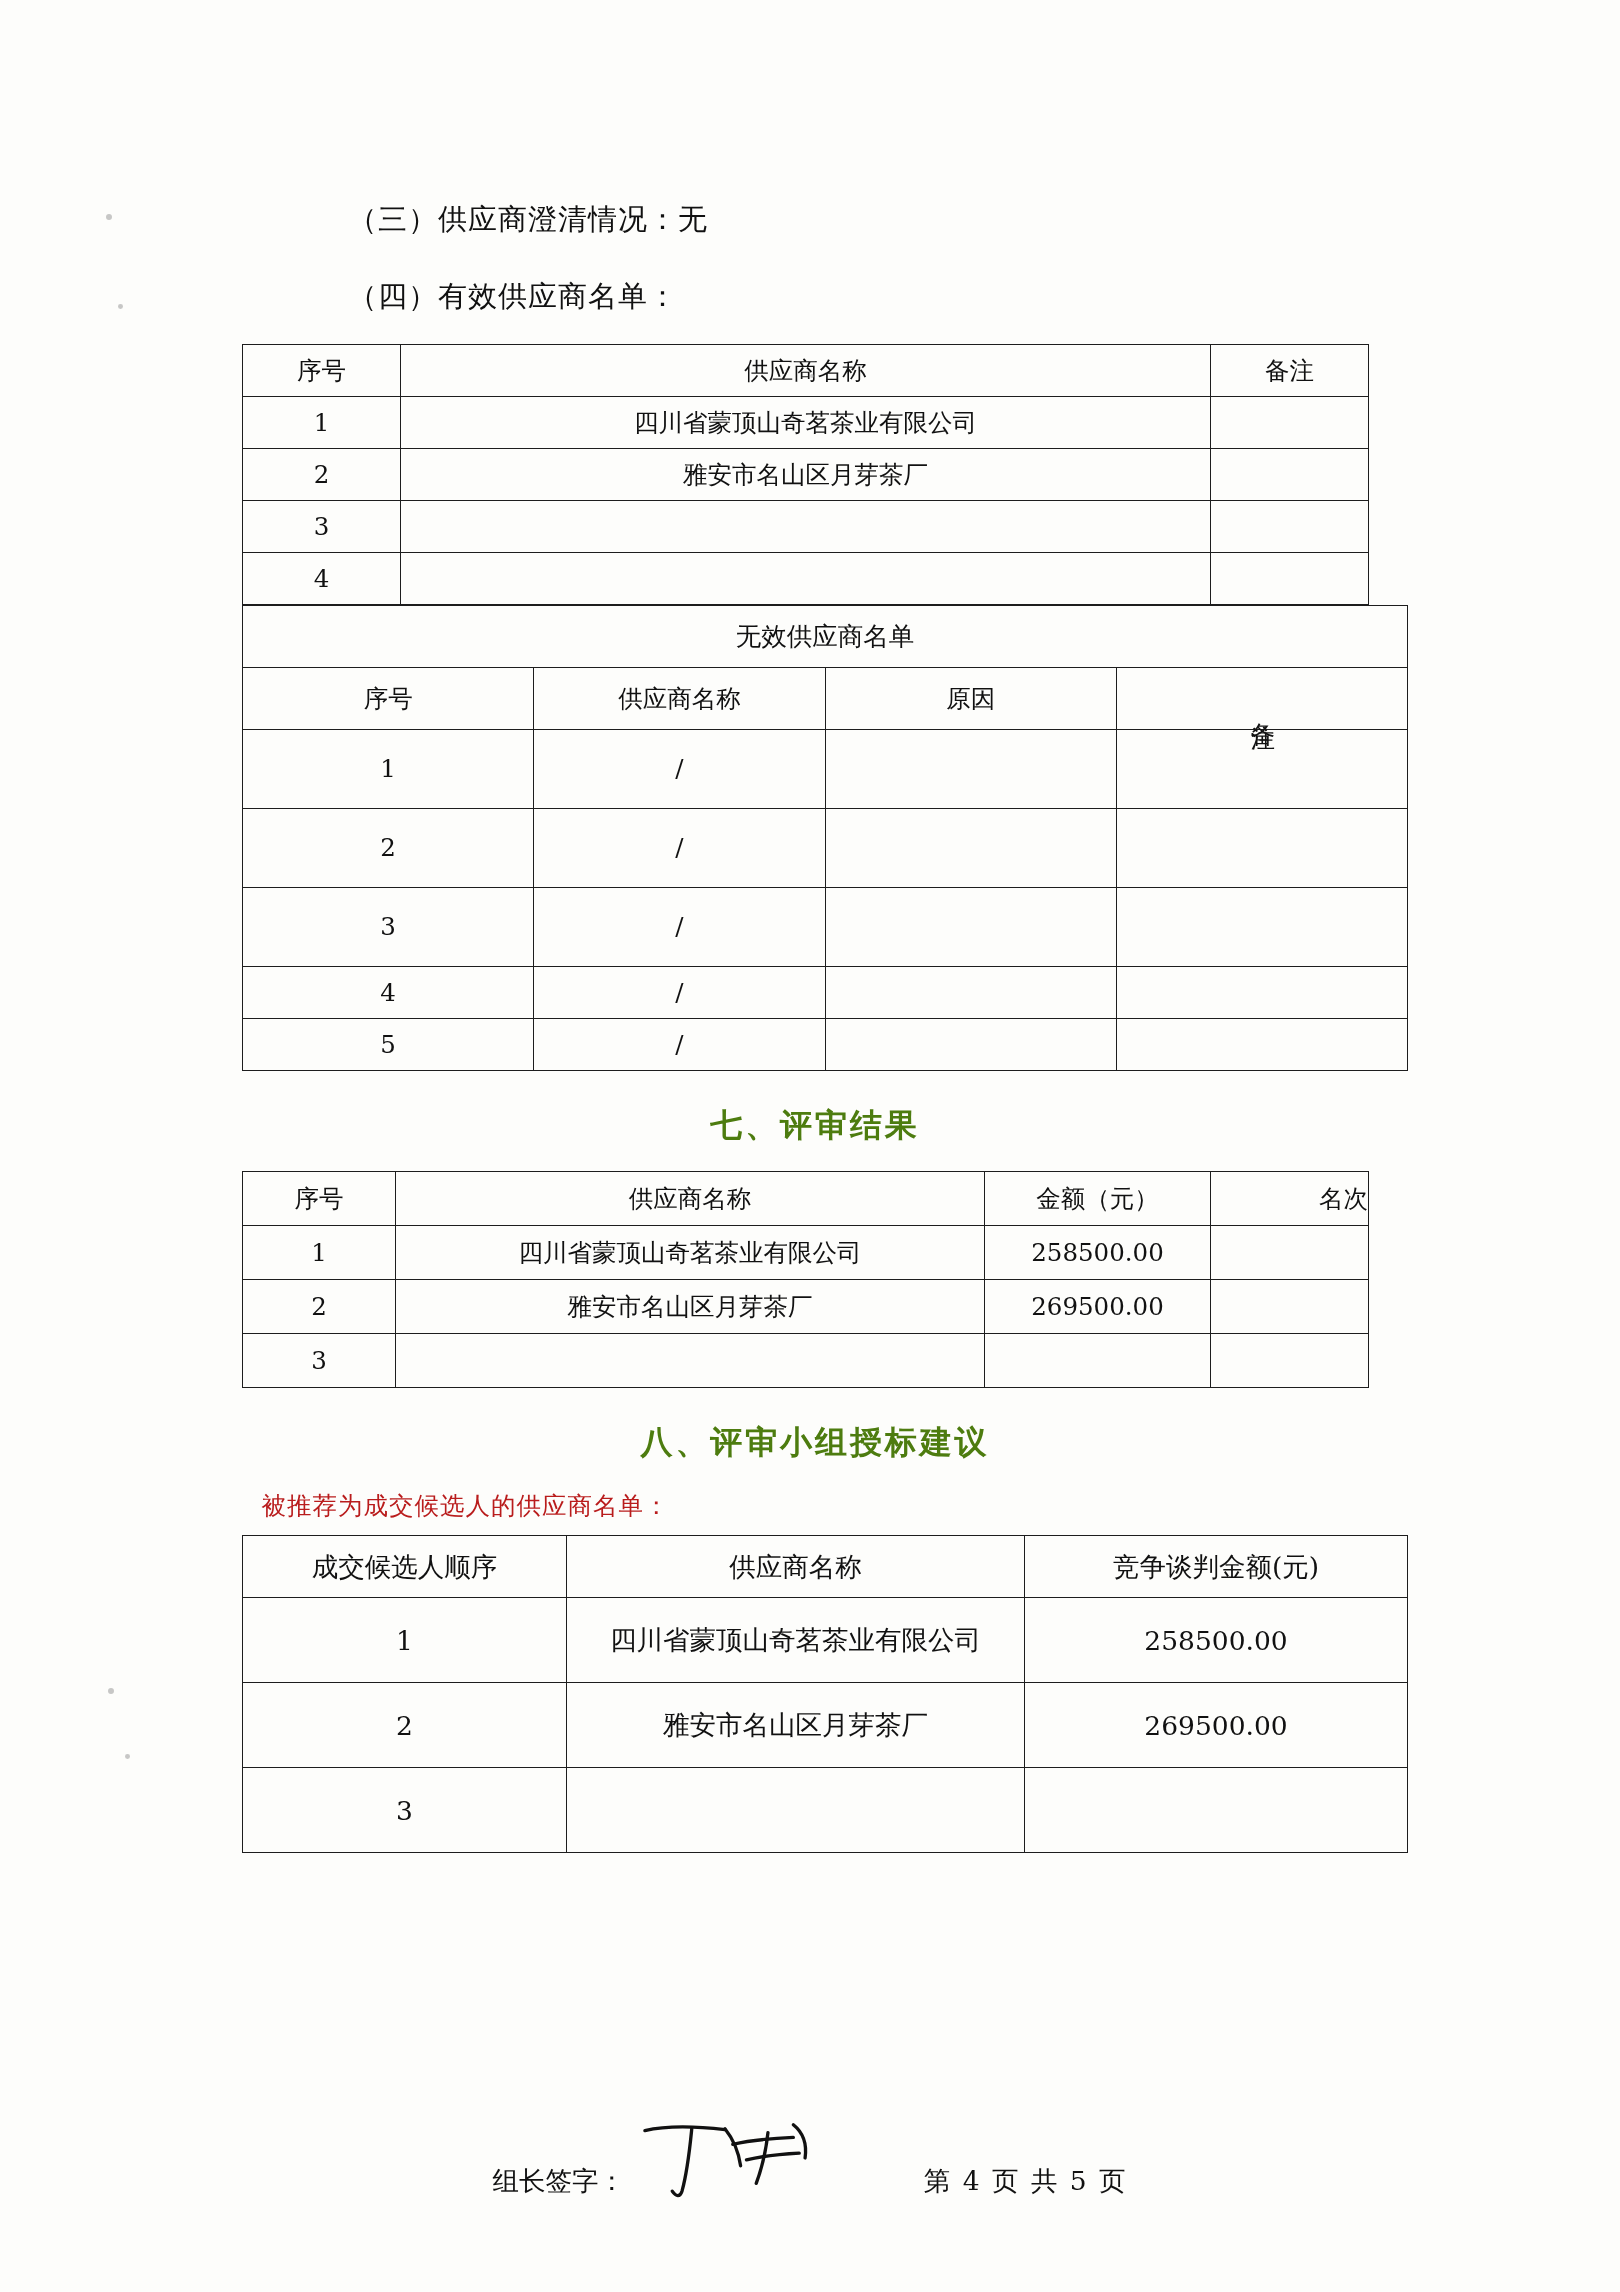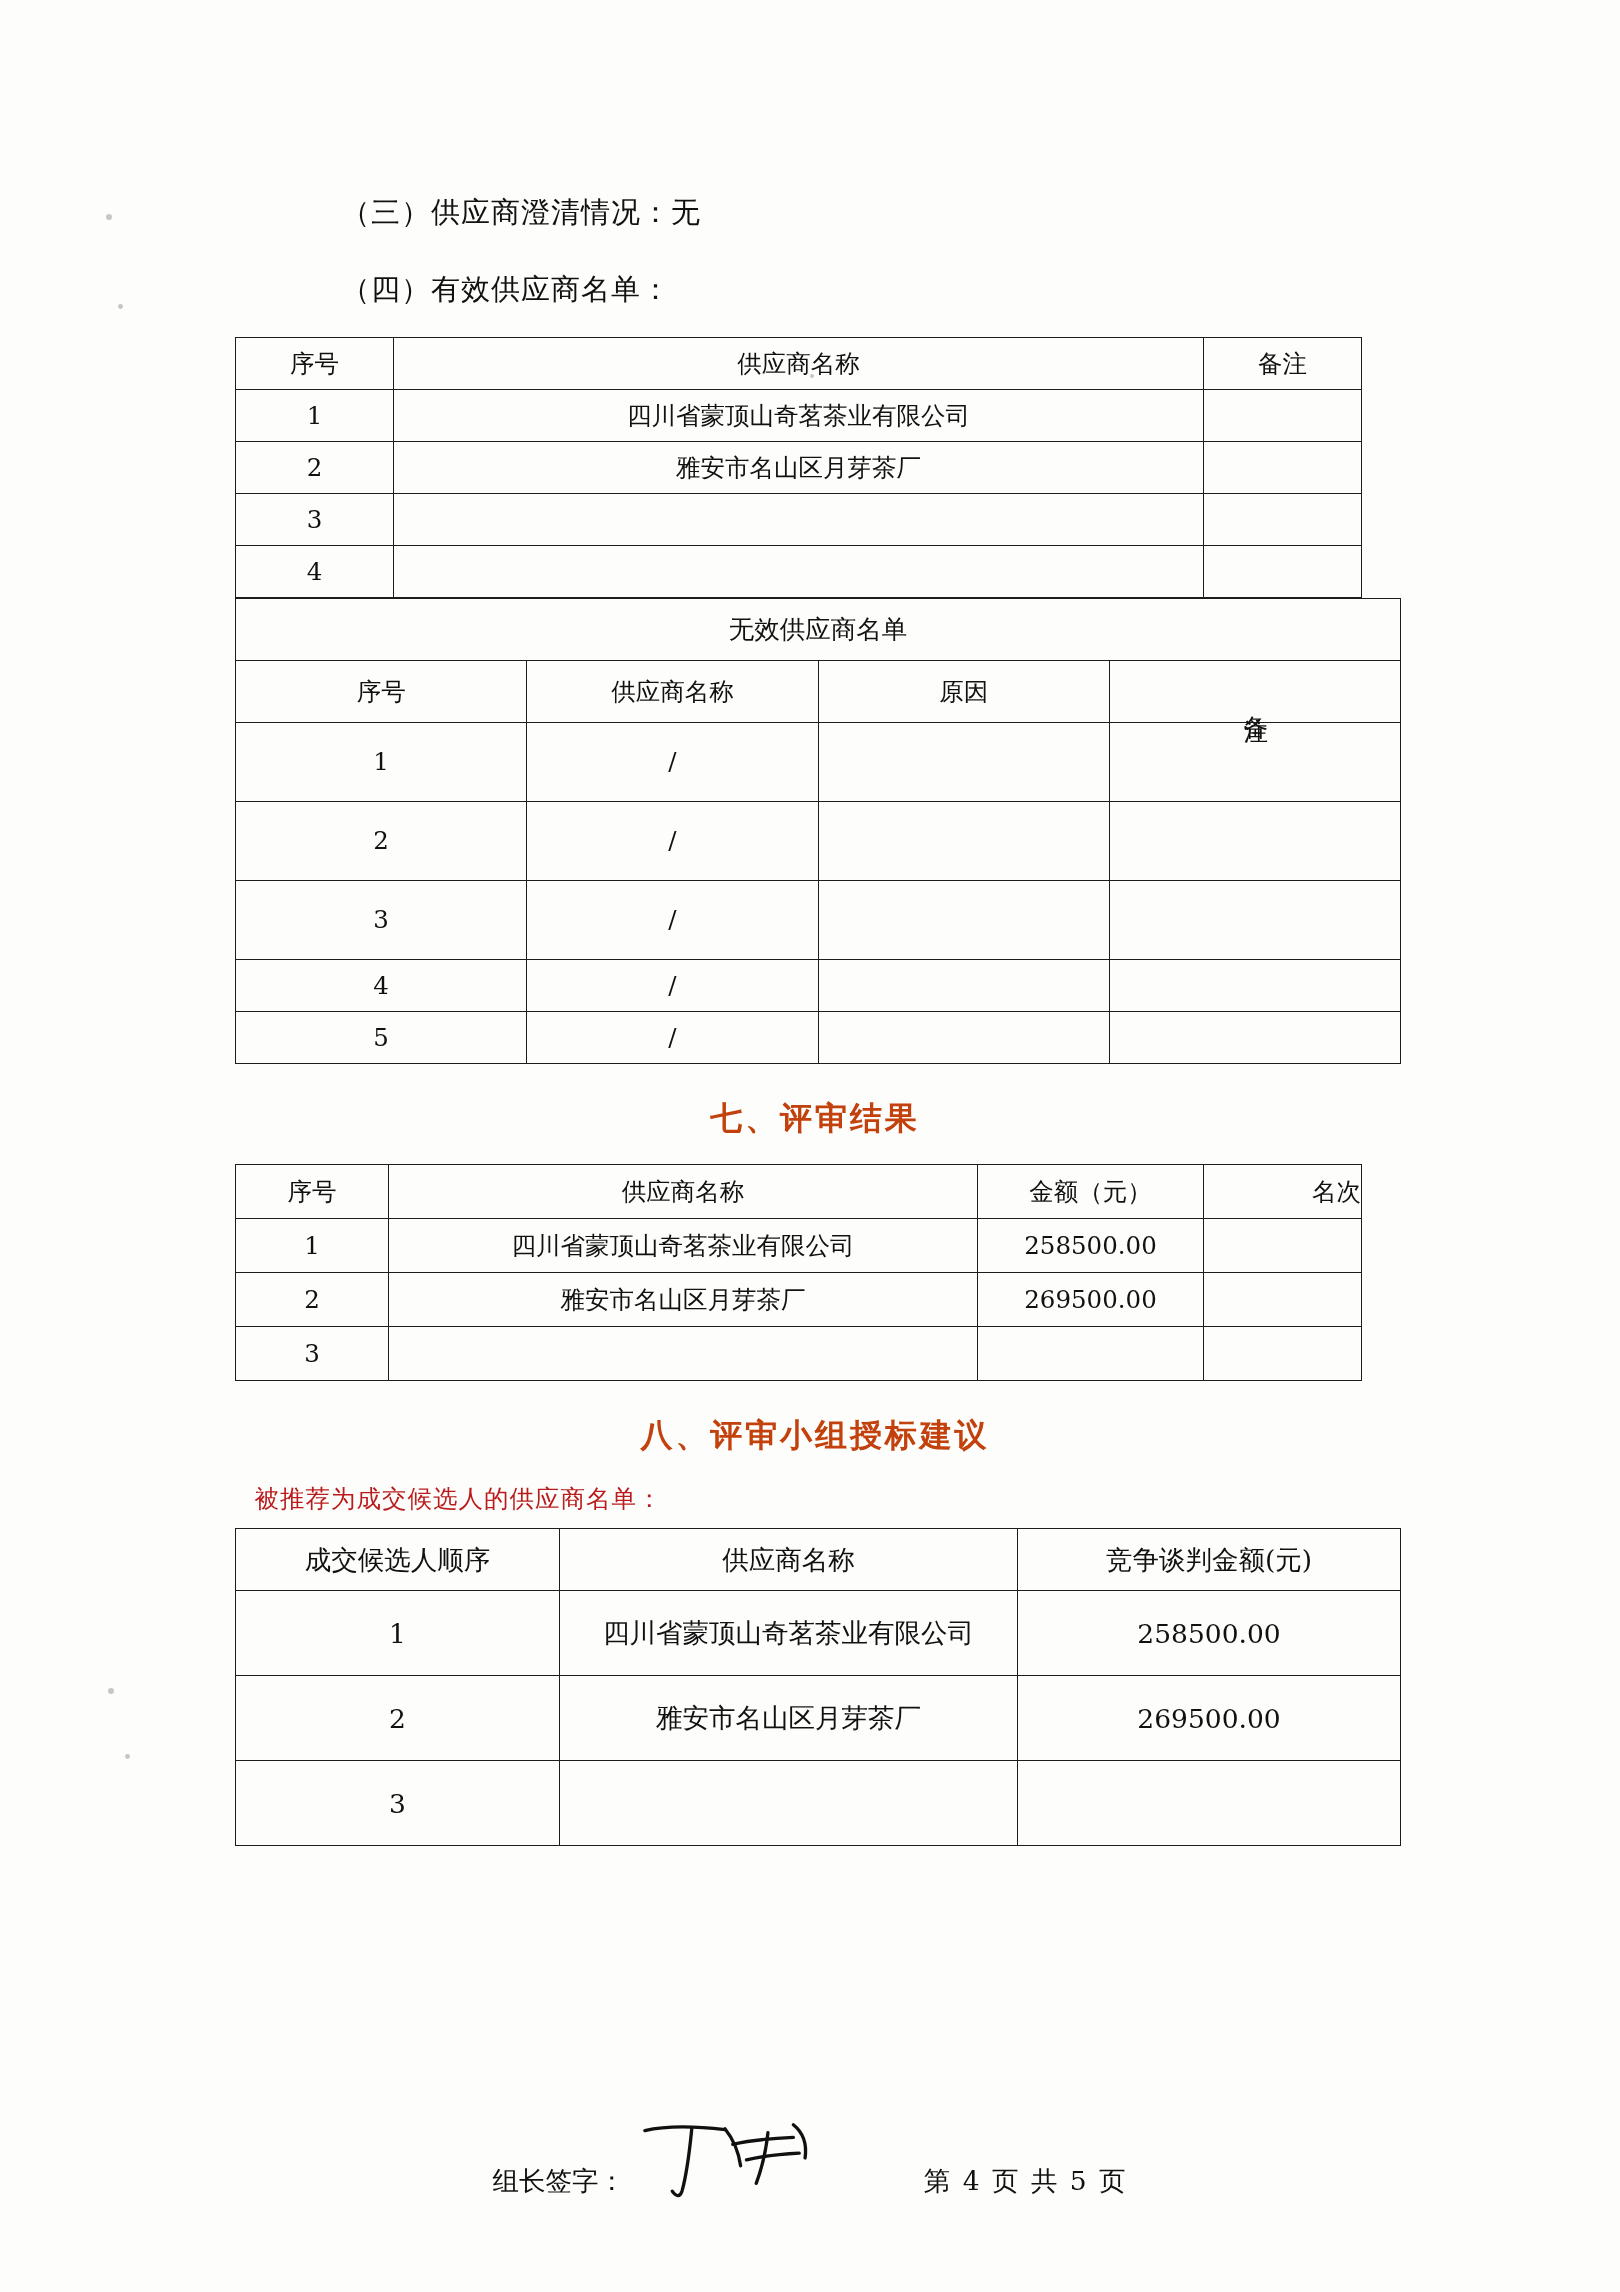--- a/index.html
+++ b/index.html
@@ -11,21 +11,21 @@
     width: 1620px;
     height: 2293px;
     position: relative;
     font-family: "DejaVu Serif", "Liberation Serif", serif;
     color: #1a1a1a;
     overflow: hidden;
   }
   .page {
     position: absolute;
     inset: 0;
-    padding: 0;
+    padding: 7px;
   }
   
   .scan-tint {
     position: absolute;
     inset: 0;
     background: #fdfdfb;
     z-index: 0;
   }
   .content {
     position: relative;
@@ -70,21 +70,21 @@
   .t-valid td { height: 51px; }
   .t-valid .c-no { width: 157px; }
   .t-valid .c-remark { width: 157px; }
 
   .section-title {
     text-align: center;
     font-size: 32px;
     font-weight: bold;
     letter-spacing: 2.9px;
     margin: 33px 0 23.5px 0;
-    color: #c2410c;
+    color: #4d7c0f;
     font-family: "DejaVu Sans", "Liberation Sans", sans-serif;
   }
   .t-invalid { width: 1166px; }
   .t-invalid .hdr-full { height: 61px; font-size: 25.5px; }
   .t-invalid .hdr td { height: 61px; }
   .t-invalid .c-no { width: 157px; }
   .t-invalid .c-name { width: 588px; }
   .t-invalid .c-reason { width: 363px; }
   .t-invalid .c-remark { width: 59px; }
   .t-invalid .body-row td { height: 78px; }

